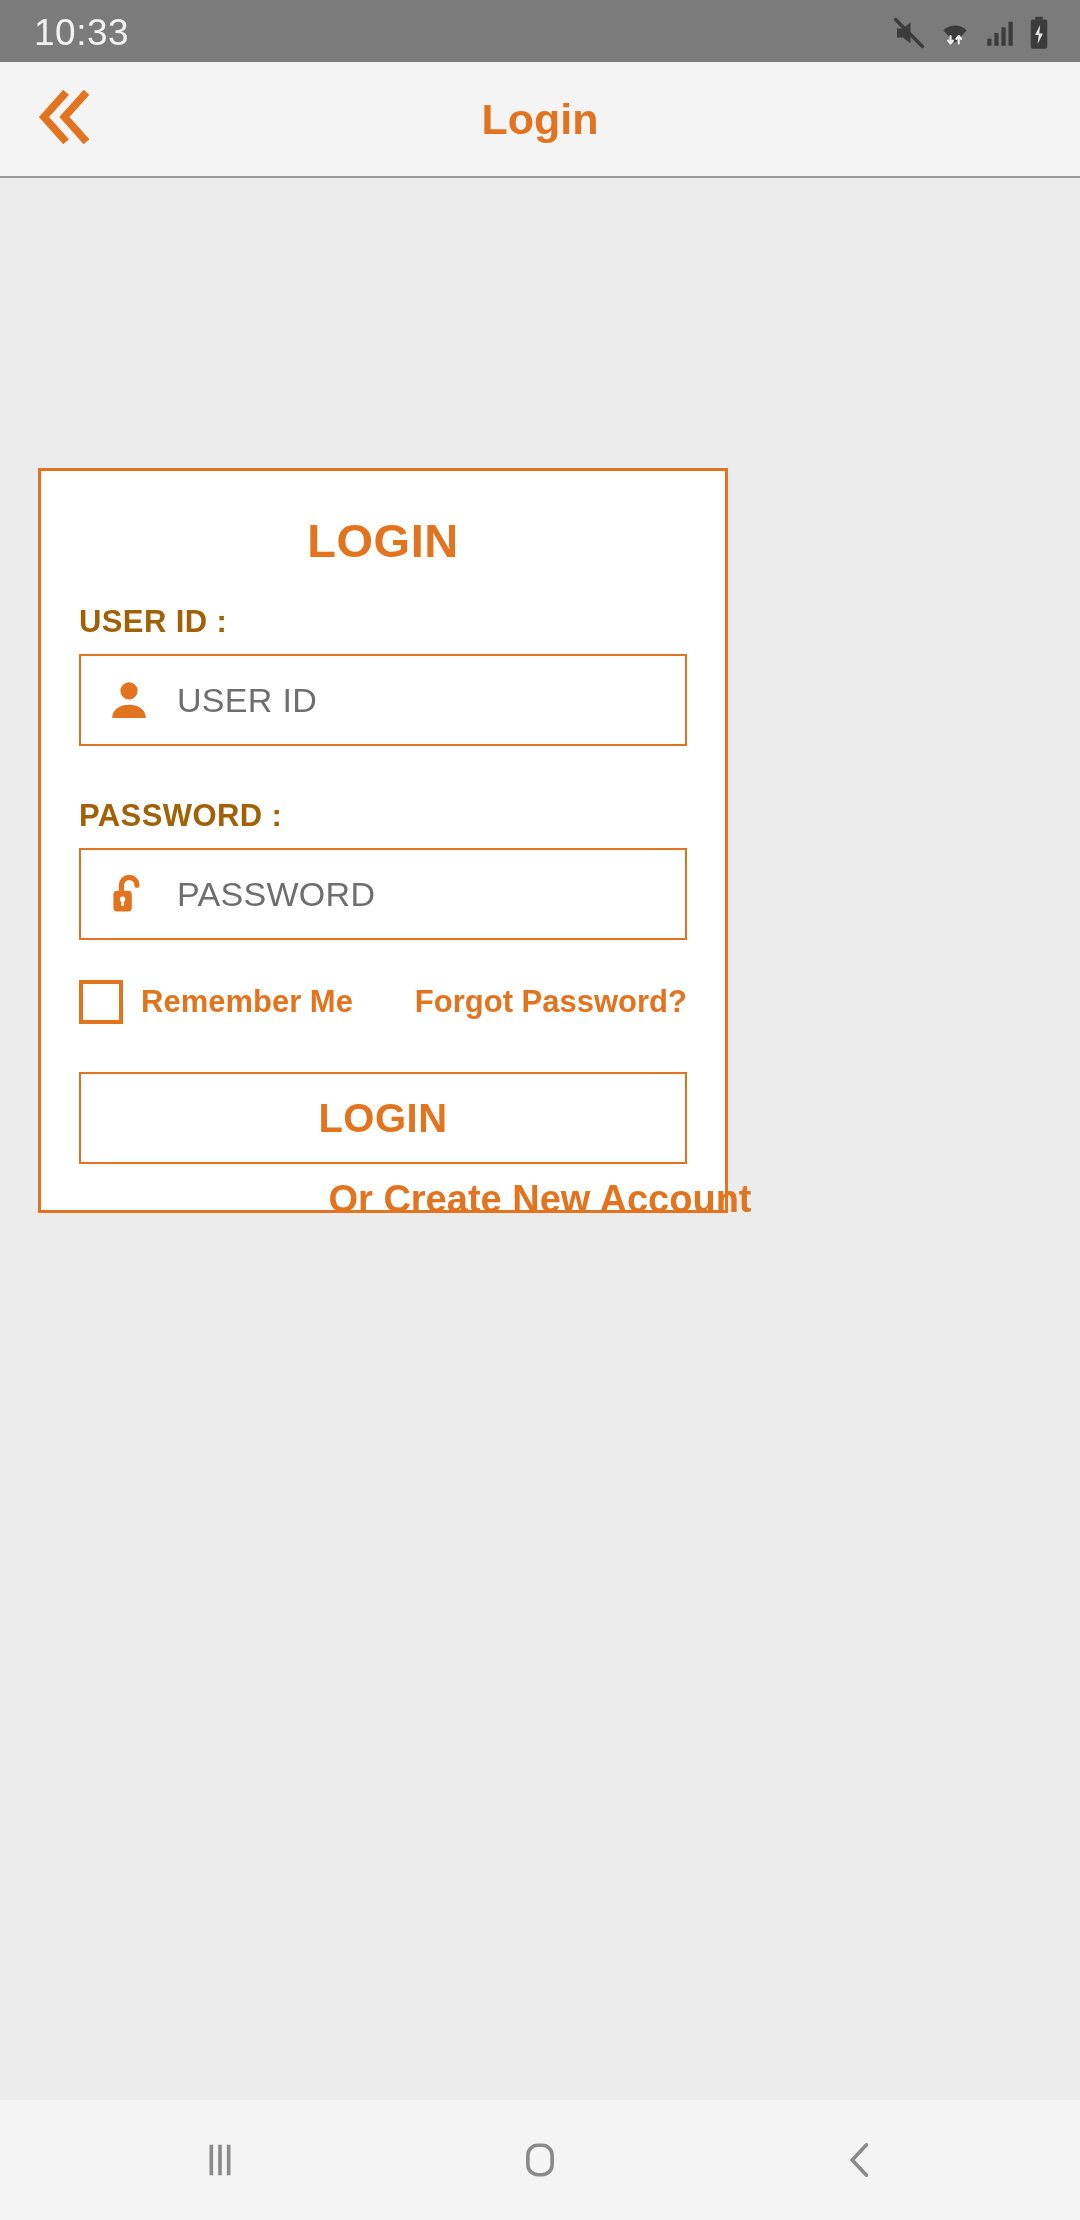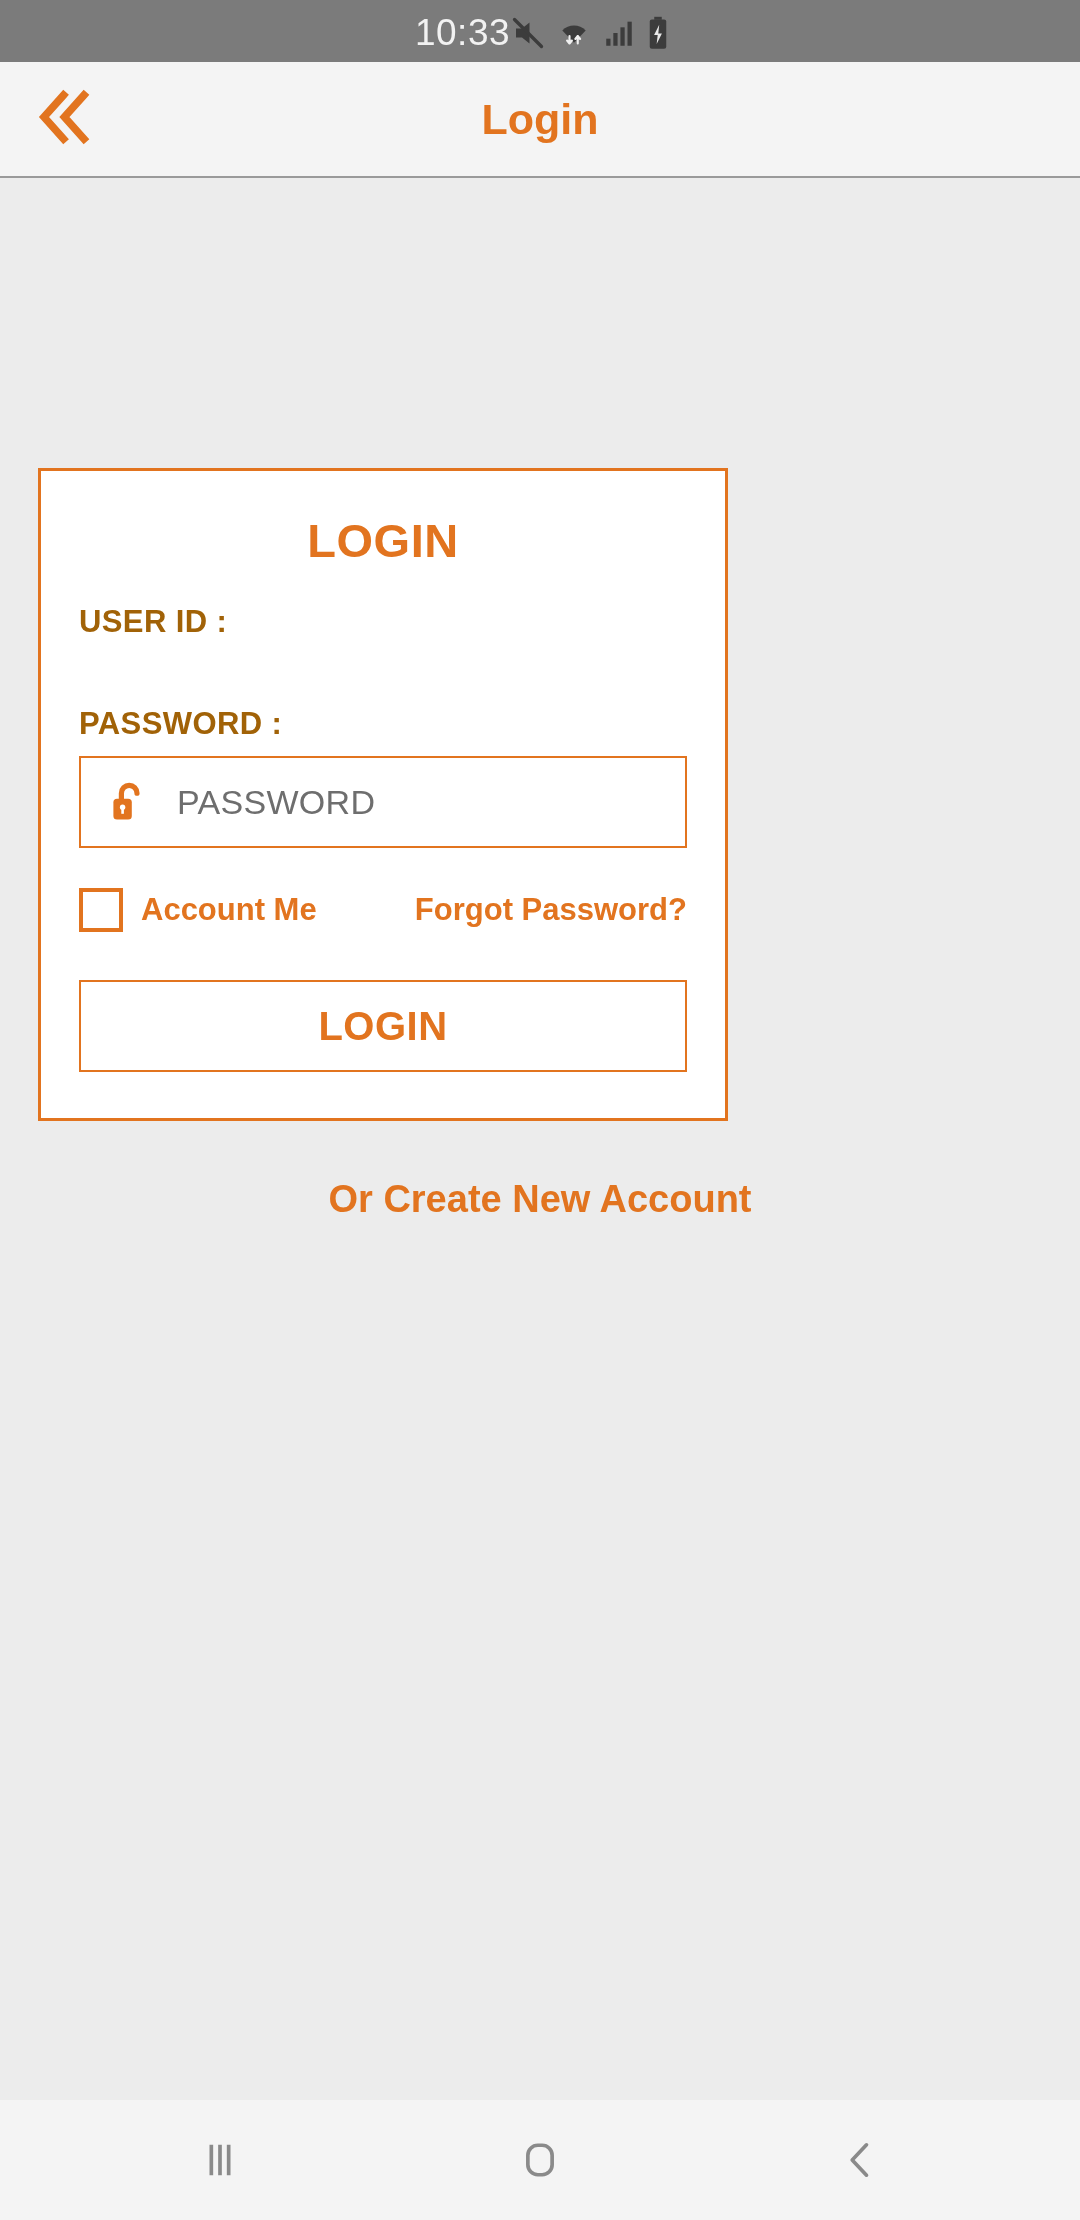--- a/index.html
+++ b/index.html
@@ -21,21 +21,21 @@
     flex-direction: column;
   }
 
   
   .status-bar {
     height: 62px;
     flex: 0 0 62px;
     background: #7b7b7b;
     display: flex;
     align-items: center;
-    justify-content: center;
+    justify-content: space-between;
     padding: 4px 28px 0 34px;
   }
   .status-clock {
     color: #f2f2f2;
     font-size: 37px;
     letter-spacing: 0.5px;
     font-family: "Liberation Sans", sans-serif;
   }
   .status-icons {
     display: flex;
@@ -270,40 +270,49 @@
     <div class="header-title">Login</div>
   </div>
 
   <div class="content">
 
     <div class="login-card">
 
       <div class="card-title">LOGIN</div>
 
       <div class="field-label">USER ID :</div>
+      <div class="input-box">
+        <span class="input-icon">
+          <svg width="48" height="48" viewBox="0 0 24 24">
+            <circle cx="12" cy="7.4" r="4.3" fill="#e2741f"></circle>
+            <path d="M3.6 21c0-4.3 3.8-6.6 8.4-6.6s8.4 2.3 8.4 6.6z" fill="#e2741f"></path>
+          </svg>
+        </span>
+        <span class="input-placeholder">USER ID</span>
+      </div>
 
       <div class="gap-24"></div>
 
       <div class="field-label">PASSWORD :</div>
       <div class="input-box">
         <span class="input-icon">
           <svg width="48" height="48" viewBox="0 0 24 24">
             <path d="M8.2 10.5 V7.6 a3.9 3.9 0 0 1 7.8 0" stroke="#e2741f" stroke-width="2.6" fill="none" stroke-linecap="round"></path>
             <rect x="4.2" y="10.4" width="9.2" height="10.4" rx="1.8" fill="#e2741f"></rect>
             <circle cx="8.8" cy="14.6" r="1.35" fill="#ffffff"></circle>
             <rect x="8.15" y="14.6" width="1.3" height="3.3" fill="#ffffff"></rect>
           </svg>
         </span>
         <span class="input-placeholder">PASSWORD</span>
       </div>
 
       <div class="options-row">
         <div class="remember">
           <span class="checkbox"></span>
-          <span class="remember-label">Account Me</span>
+          <span class="remember-label">Remember Me</span>
         </div>
         <div class="forgot-link">Forgot Password?</div>
       </div>
 
       <div class="login-btn">LOGIN</div>
 
     </div>
 
     <div class="create-account">Or Create New Account</div>
 

